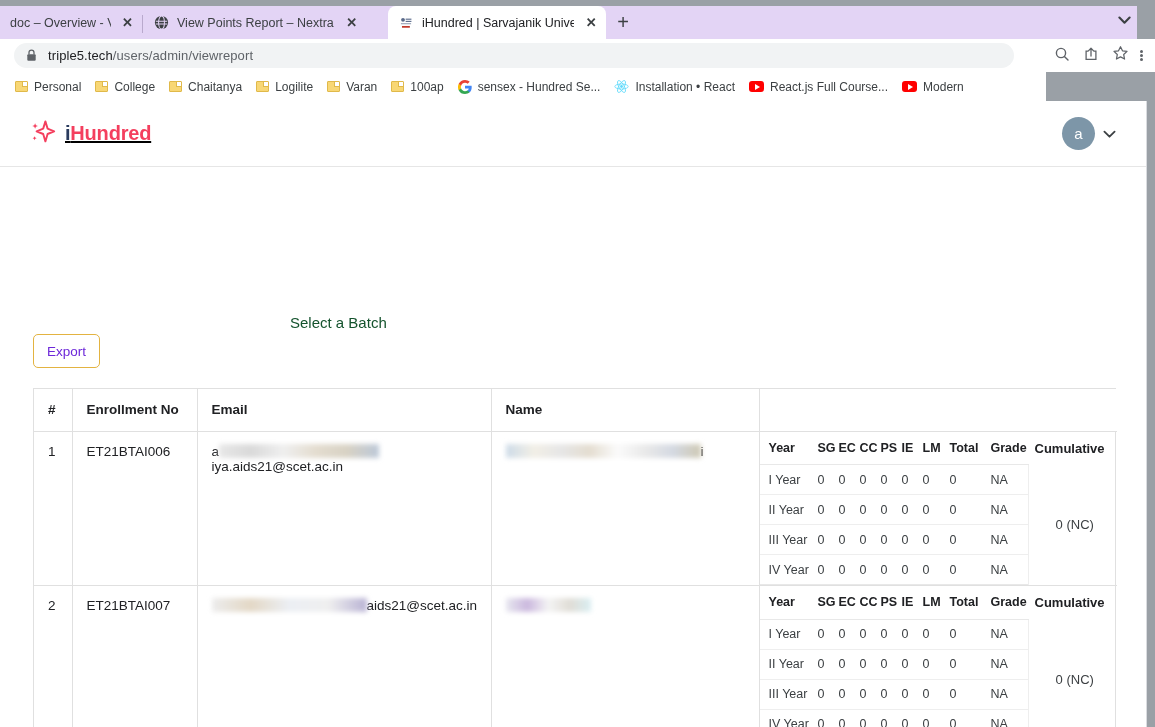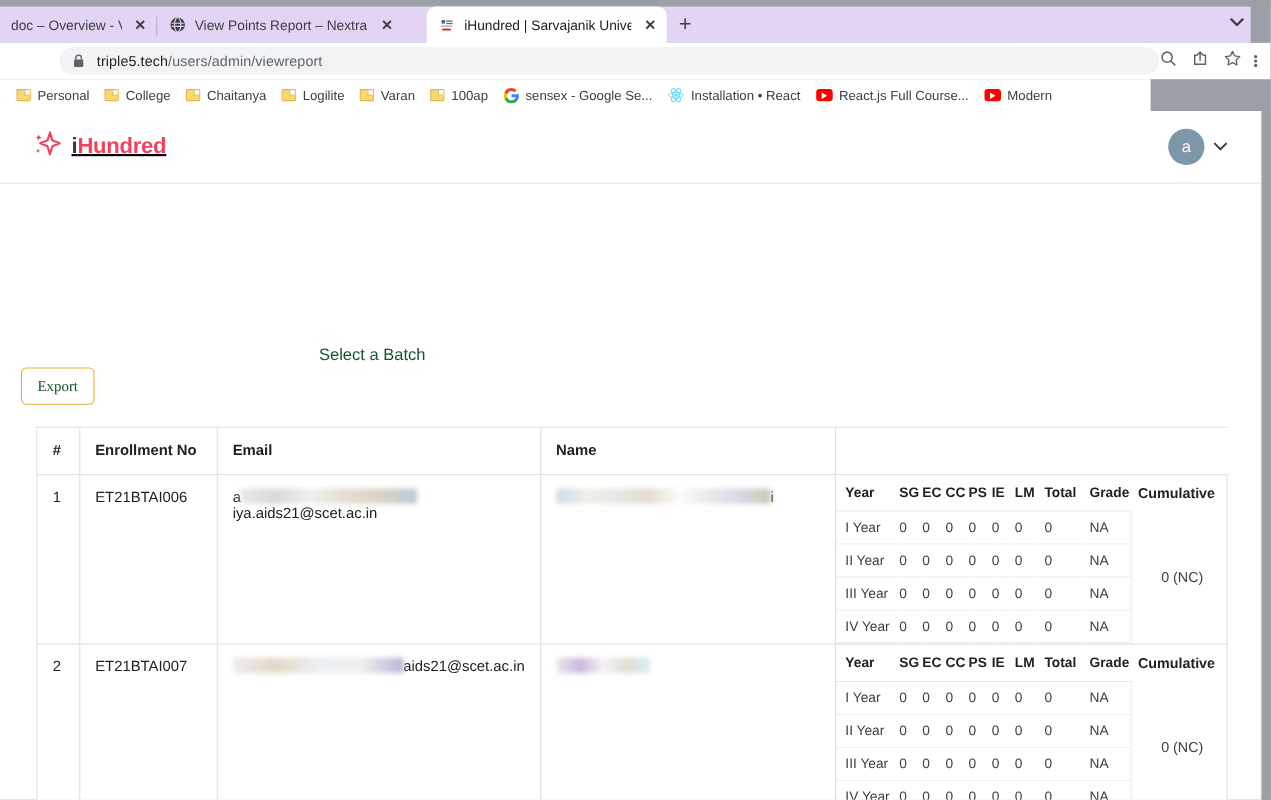--- a/index.html
+++ b/index.html
@@ -81,21 +81,21 @@
   .tabstrip-right-edge {
     position:absolute; right:0; top:0; width:18px; height:39px;
     background:#9aa0a6;
   }
 
   
   .toolbar {
     position: absolute; left: 0; top: 39px;
     width: 1155px; height: 33px;
     background: #ffffff;
-    display: flex; align-items: center; padding-left: 40px;
+    display: flex; align-items: center;
   }
   .omnibox {
     margin-left: 14px;
     height: 25px;
     width: 1000px;
     background: #f1f3f4;
     border-radius: 13px;
     display: flex; align-items: center;
     padding-left: 12px;
     font-size: 13px;
@@ -219,27 +219,27 @@
     font-size: 13.5px; color: #3d3d3d;
     background: #fff;
     position: relative;
   }
   .select-caret {
     position:absolute; right: 14px; top: 50%; transform: translateY(-50%);
     display:flex;
   }
 
   .export-btn {
-    position: absolute; left: 19px; top: 167px;
+    position: absolute; left: 33px; top: 167px;
     width: 67px; height: 34px;
     border: 1px solid #e3b341;
     border-radius: 5px;
     background: #fff;
     display:flex; align-items:center; justify-content:center;
-    font-size: 13.5px; color: #14532d; font-family: Liberation Serif, serif;
+    font-size: 13.5px; color: #6d28d9;
   }
 
   
   .arrow-anno {
     position: absolute; left: 104px; top: 268px;
     width: 162px; height: 38px;
     pointer-events: none;
   }
 
   
@@ -460,21 +460,21 @@
     </div>
     <div class="bm">
       <span class="bm-ico">
         <svg width="14" height="14" viewBox="0 0 18 18">
           <path d="M17.6 9.2c0-.6-.05-1.25-.16-1.84H9v3.48h4.84a4.14 4.14 0 0 1-1.8 2.72v2.26h2.9c1.7-1.57 2.68-3.88 2.68-6.62z" fill="#4285F4"></path>
           <path d="M9 18c2.43 0 4.47-.8 5.96-2.18l-2.9-2.26c-.81.54-1.84.86-3.05.86-2.35 0-4.34-1.58-5.05-3.72H.96v2.33A9 9 0 0 0 9 18z" fill="#34A853"></path>
           <path d="M3.95 10.7a5.4 5.4 0 0 1 0-3.42V4.96H.96a9 9 0 0 0 0 8.08l3-2.33z" fill="#FBBC05"></path>
           <path d="M9 3.56c1.32 0 2.5.46 3.44 1.35l2.57-2.57C13.46.9 11.43 0 9 0A9 9 0 0 0 .96 4.96l3 2.33C4.66 5.15 6.65 3.56 9 3.56z" fill="#EA4335"></path>
         </svg>
       </span>
-      <span>sensex - Google Se...</span>
+      <span>sensex - Hundred Se...</span>
     </div>
     <div class="bm">
       <span class="bm-ico">
         <svg width="15" height="15" viewBox="0 0 18 18">
           <circle cx="9" cy="9" r="1.7" fill="#61dafb"></circle>
           <ellipse cx="9" cy="9" rx="8" ry="3.1" fill="none" stroke="#61dafb" stroke-width="1"></ellipse>
           <ellipse cx="9" cy="9" rx="8" ry="3.1" fill="none" stroke="#61dafb" stroke-width="1" transform="rotate(60 9 9)"></ellipse>
           <ellipse cx="9" cy="9" rx="8" ry="3.1" fill="none" stroke="#61dafb" stroke-width="1" transform="rotate(120 9 9)"></ellipse>
         </svg>
       </span>

